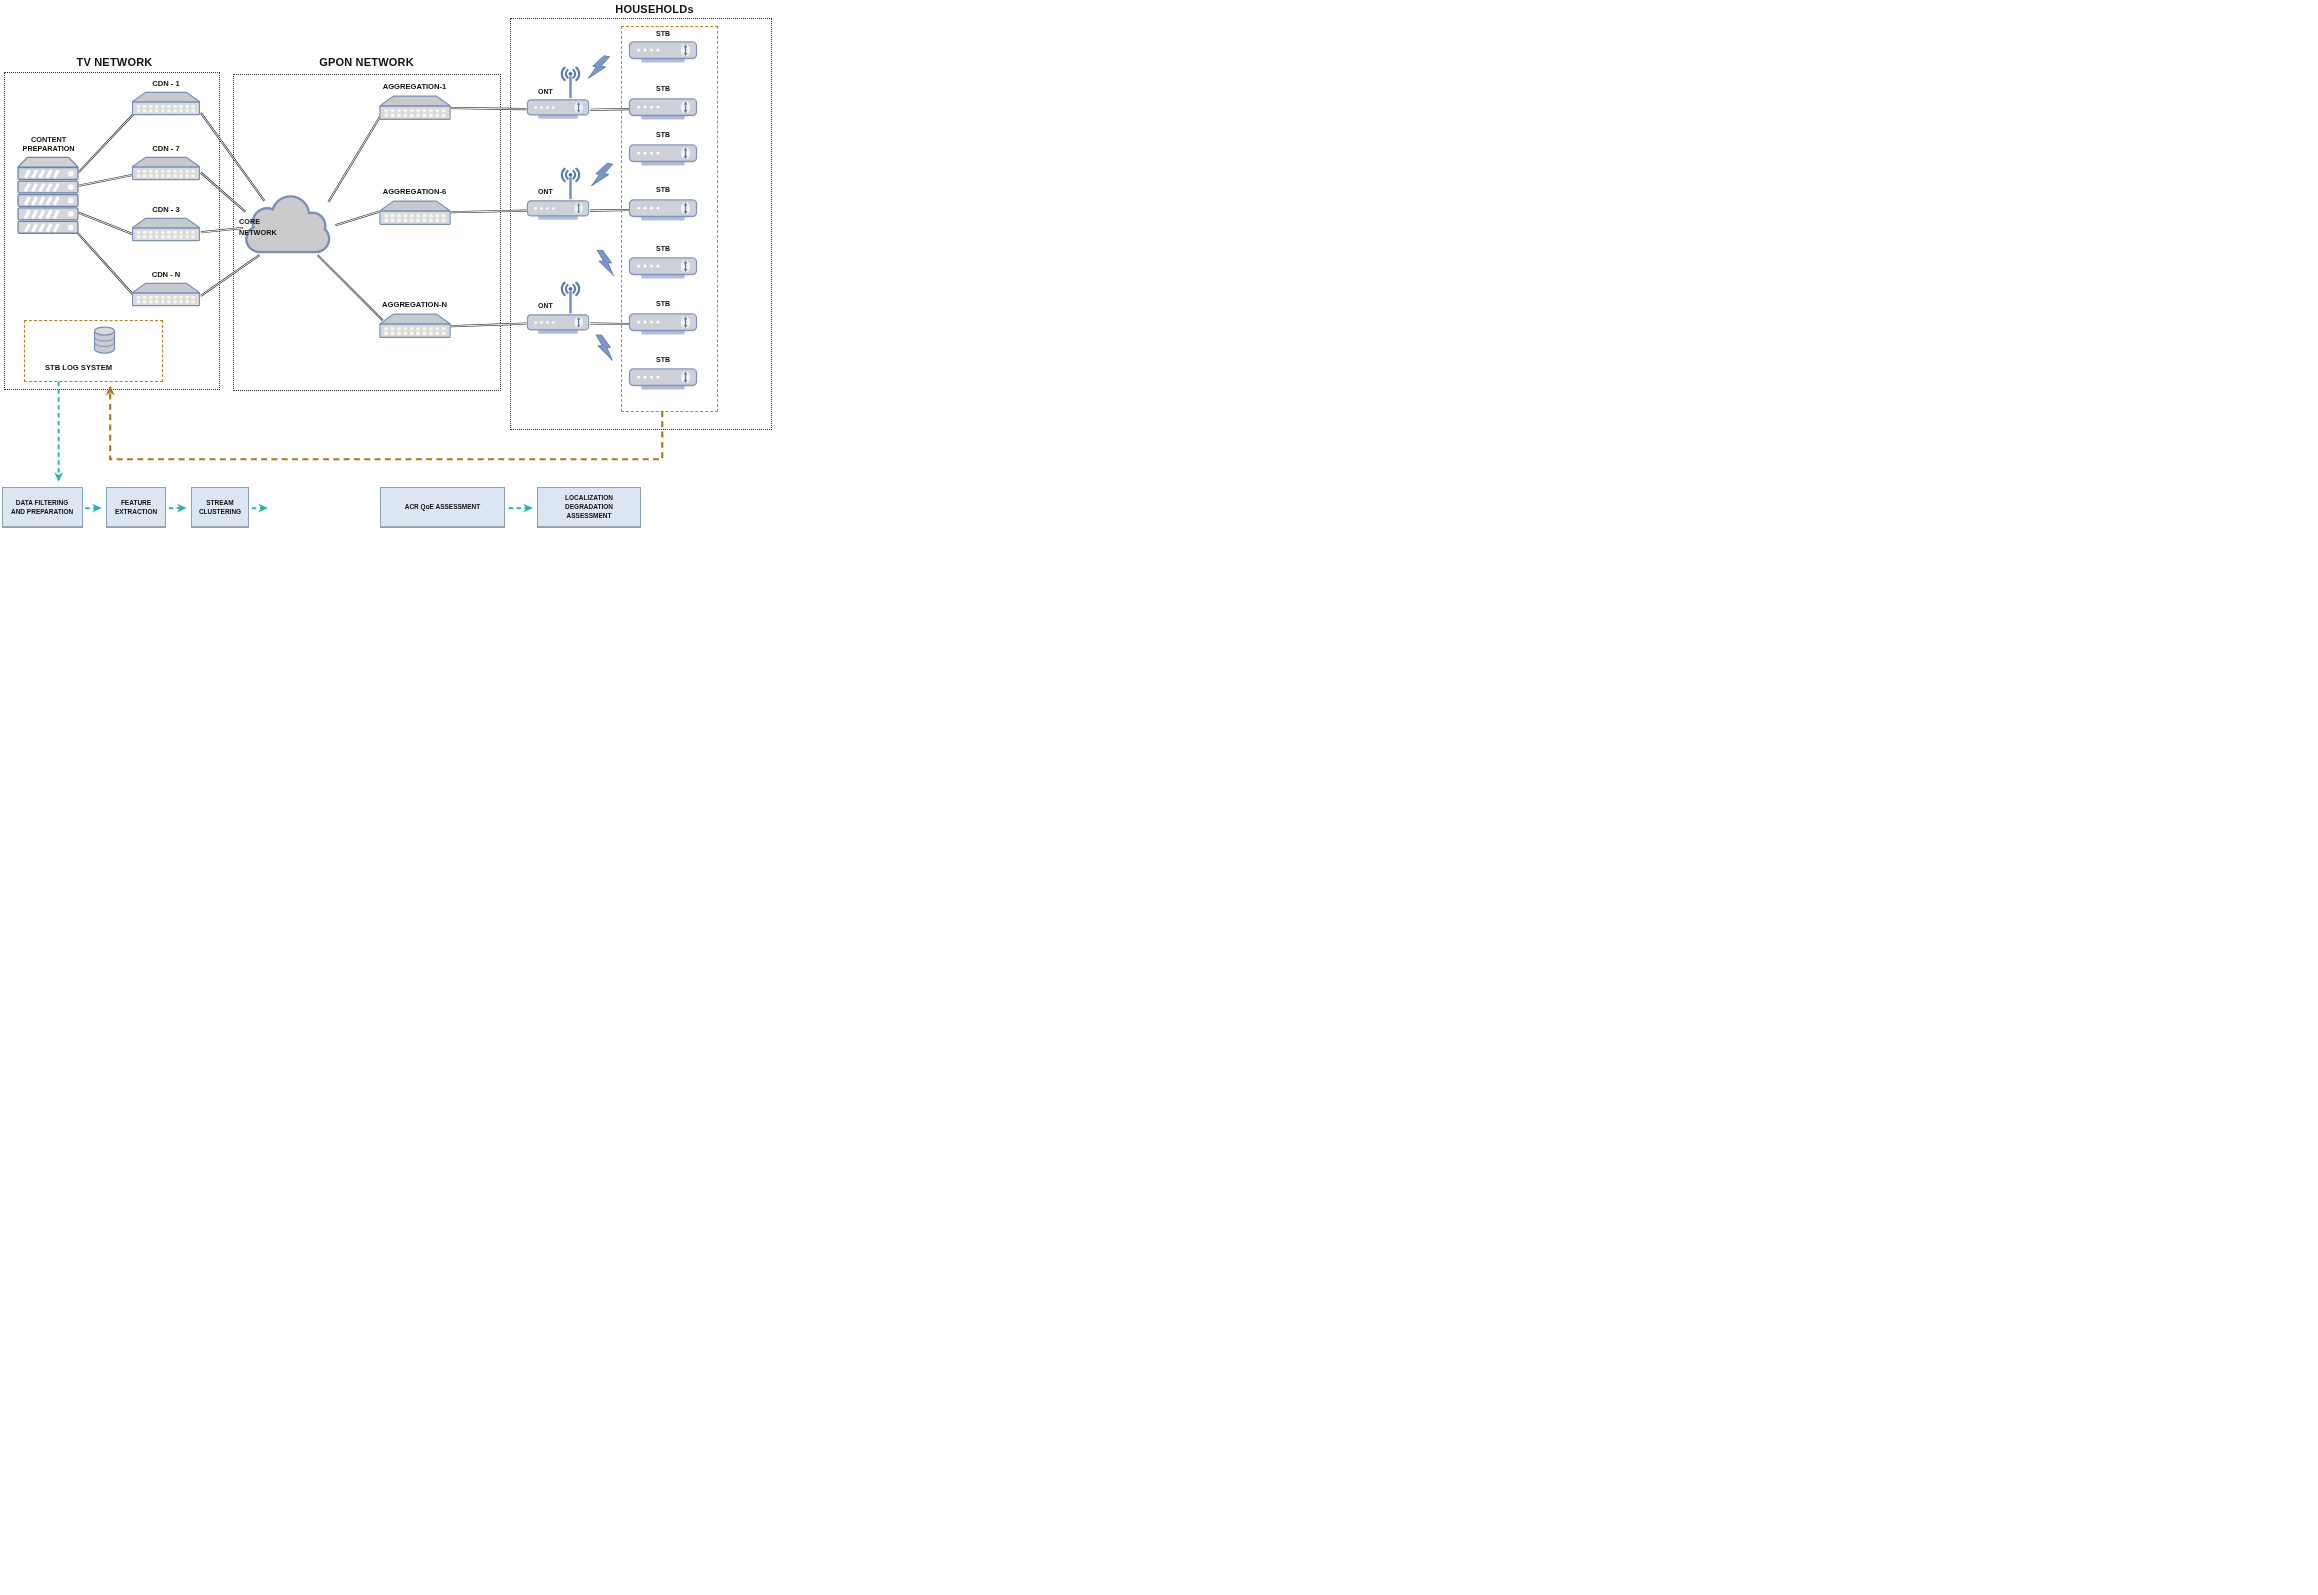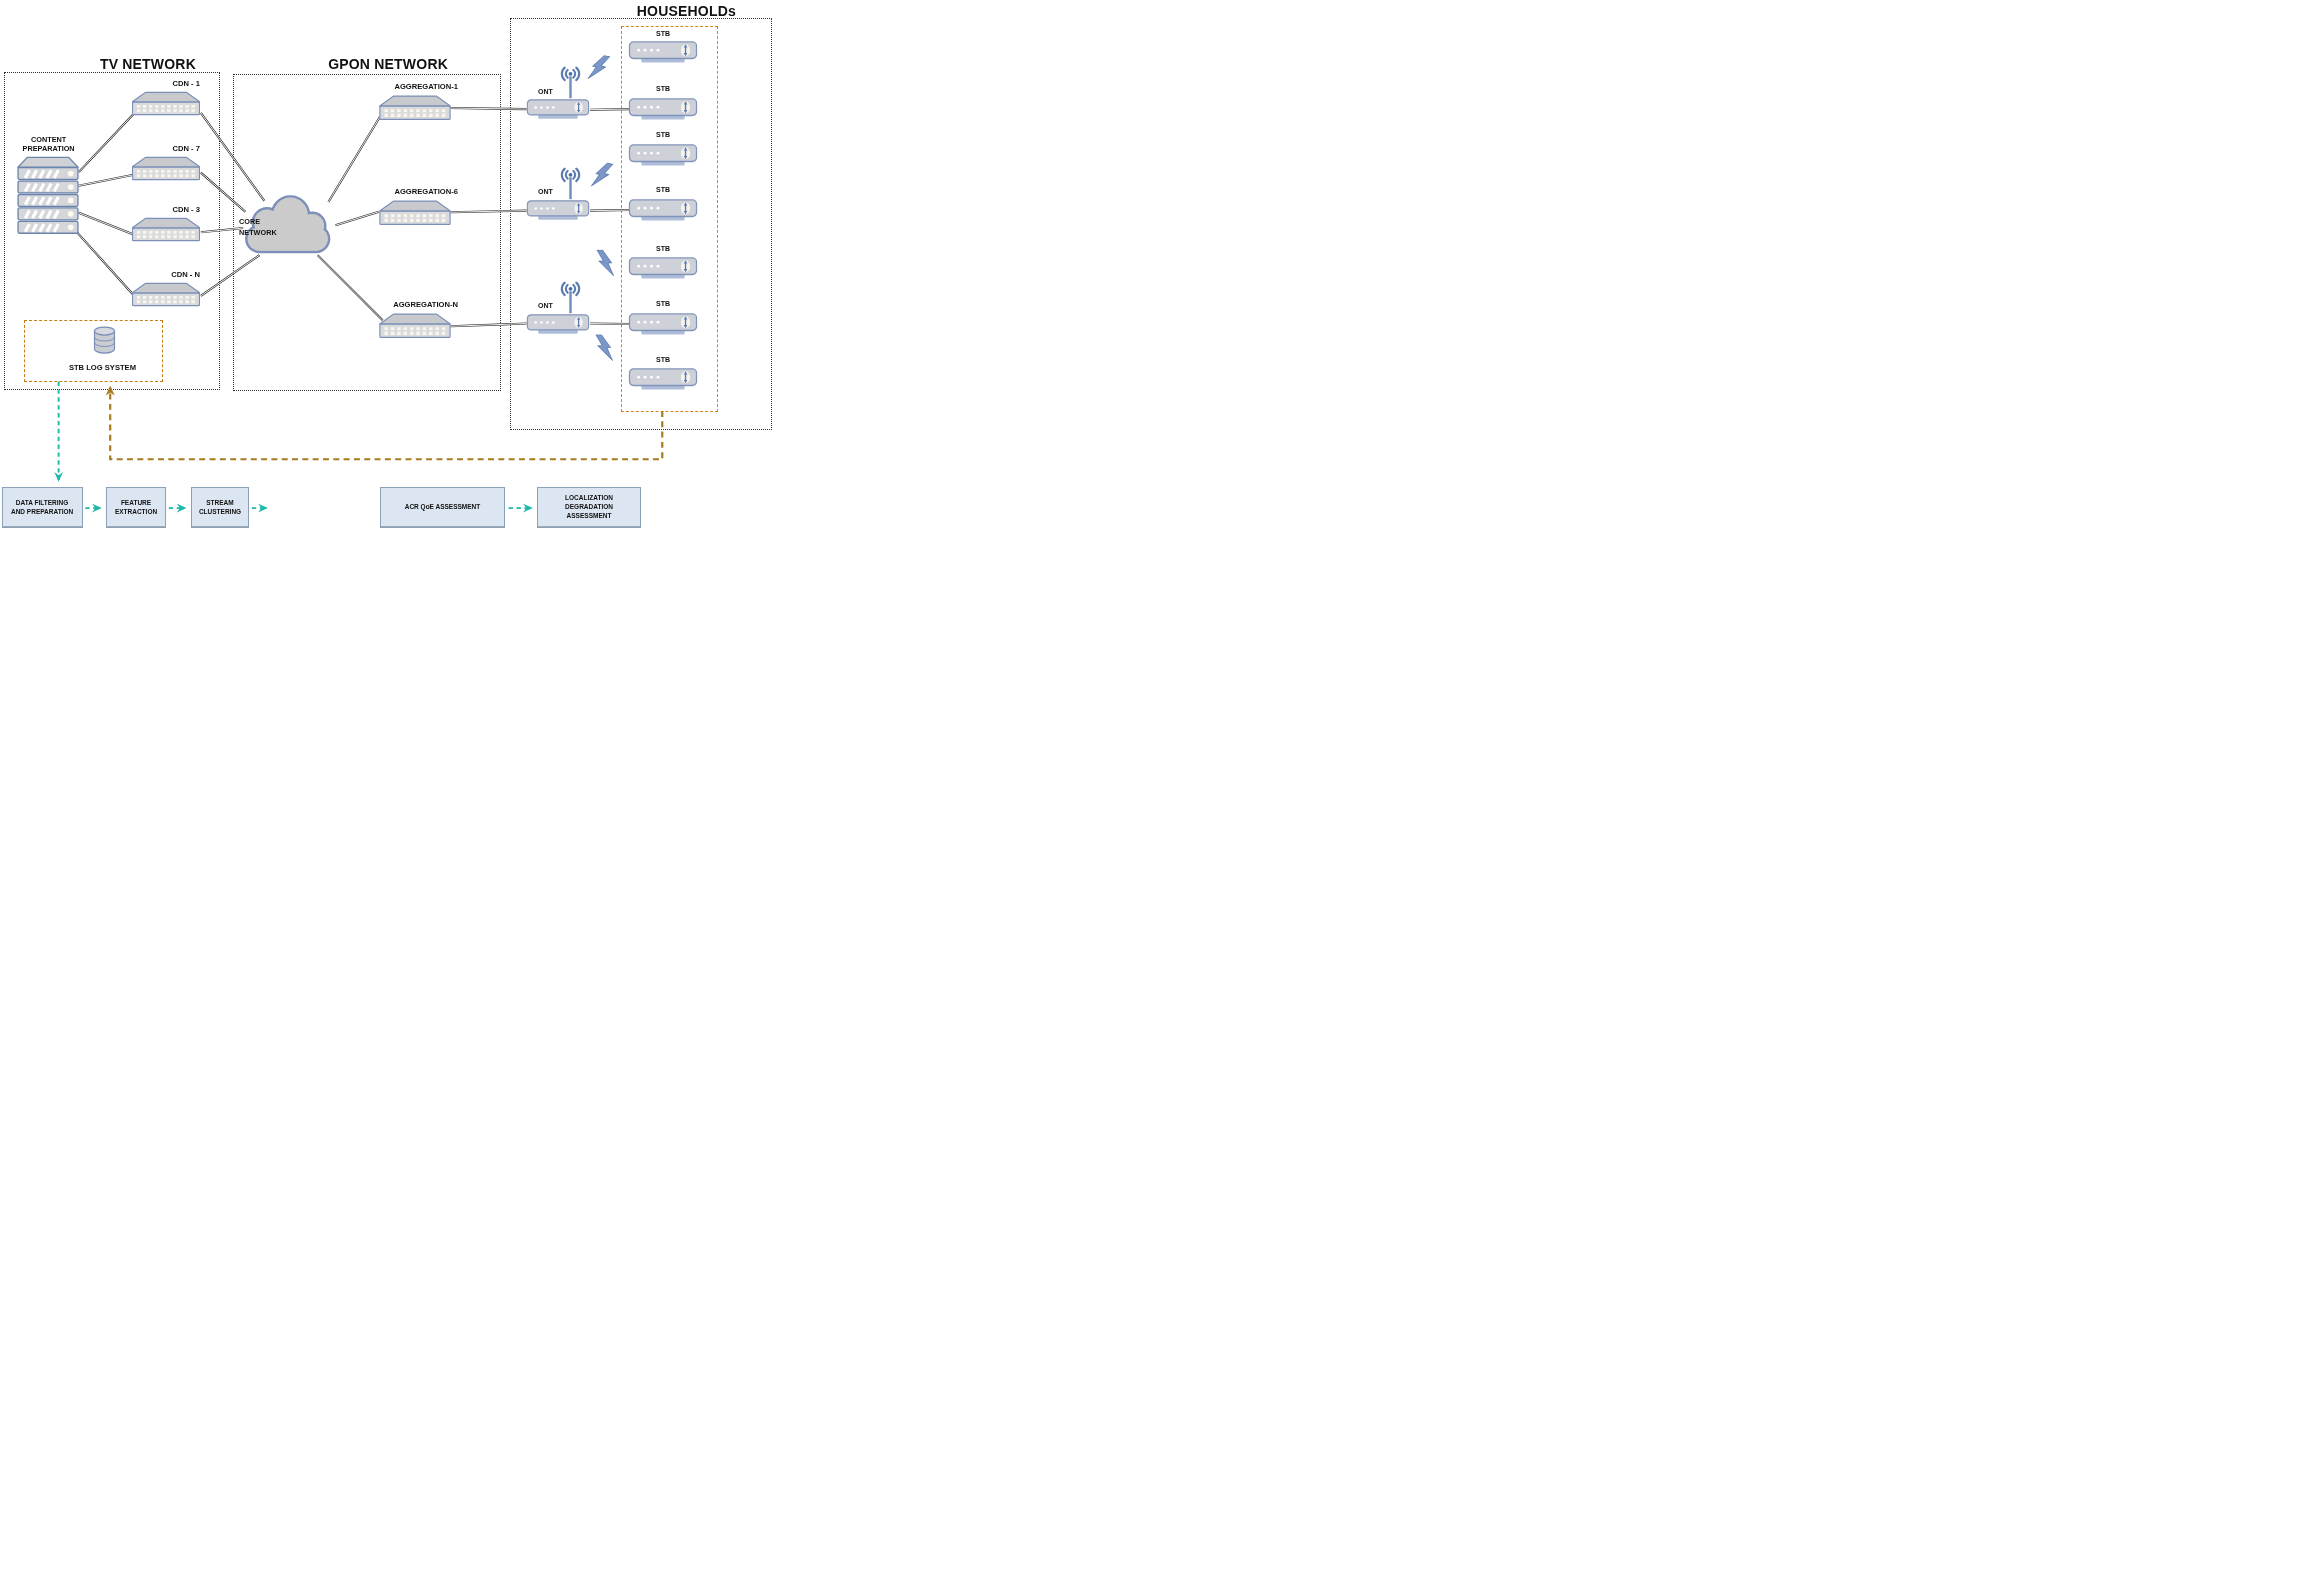--- a/index.html
+++ b/index.html
@@ -5,23 +5,23 @@
   html,body{margin:0;padding:0;background:#ffffff;}
   .canvas{
     position:relative;width:773px;height:532px;background:#ffffff;
     font-family:"Liberation Sans",sans-serif;color:#111;overflow:hidden;
   }
   
   .secbox{position:absolute;border:1.1px dotted #2e2e2e;background:transparent;}
   .orangebox{position:absolute;border:1.6px dashed #d2831c;background:transparent;}
   .stblogbox{position:absolute;border:1.6px dashed #c67d15;background:transparent;}
   
-  .seclabel{position:absolute;font-weight:bold;font-size:14px;letter-spacing:0.2px;text-align:right;white-space:nowrap;}
+  .seclabel{position:absolute;font-weight:bold;font-size:11px;letter-spacing:0.2px;text-align:center;white-space:nowrap;}
   .devlabel{position:absolute;font-weight:bold;font-size:7px;text-align:center;white-space:nowrap;}
-  .devlabel.big{font-size:7.6px;text-align:right;}
+  .devlabel.big{font-size:7.6px;}
   .twoline{position:absolute;font-weight:bold;font-size:7.3px;text-align:center;line-height:1.3;}
   .cloudtext{position:absolute;font-weight:bold;font-size:7.3px;line-height:1.55;z-index:4;}
   
   .step{
     position:absolute;top:487px;height:41px;background:#dbe6f2;border:0.8px solid #8aa2b8;
     display:flex;flex-direction:column;align-items:center;justify-content:center;
     font-weight:bold;font-size:6.5px;text-align:center;line-height:1.35;box-sizing:border-box;
     box-shadow:0 -1.1px 0 #9fa8b4 inset;
   }
   svg.devsvg{position:absolute;overflow:visible;z-index:3;}

